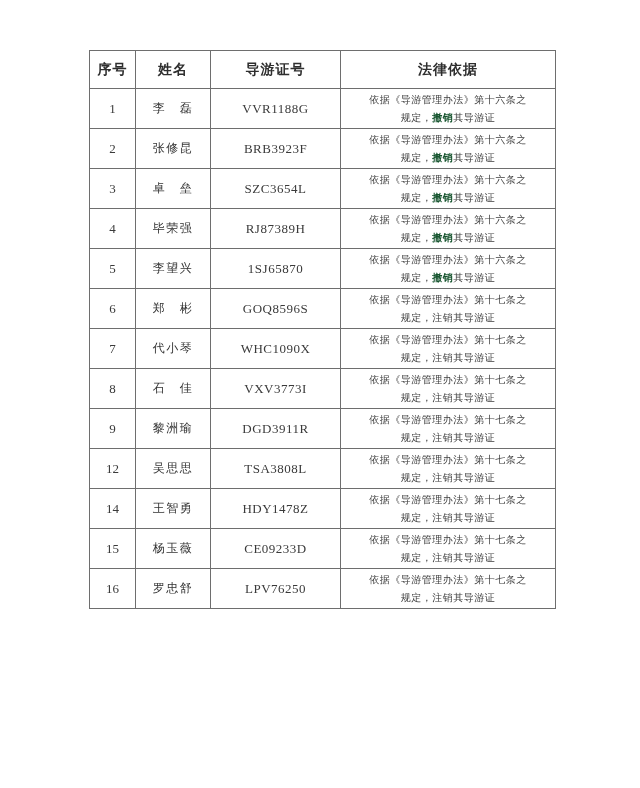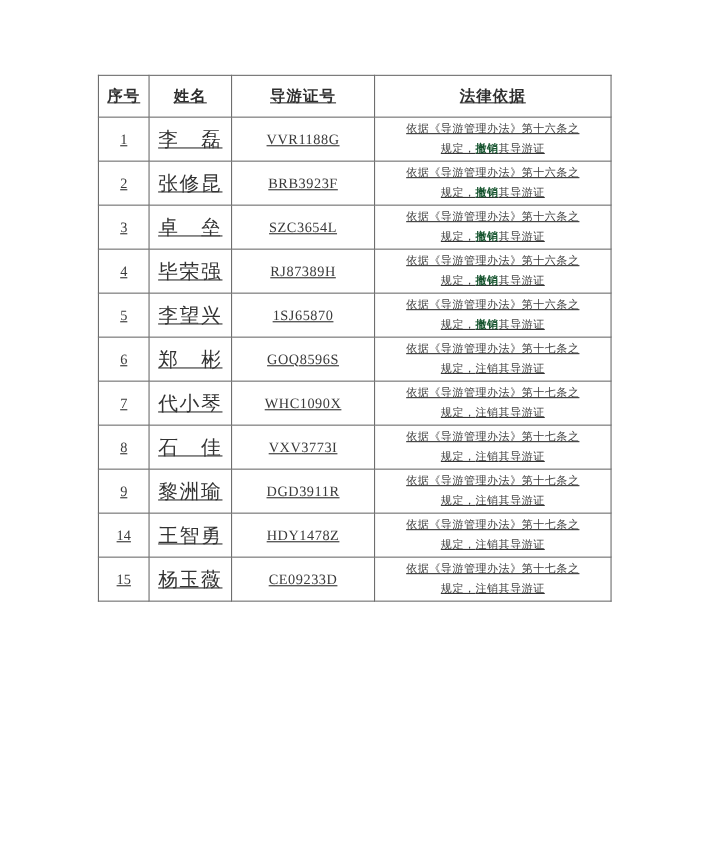--- a/index.html
+++ b/index.html
@@ -8,25 +8,24 @@
     width: 640px;
     height: 788px;
     background: #ffffff;
     font-family: "Liberation Serif", "DejaVu Serif", serif;
     color: #333333;
     overflow: hidden;
   }
   table.notice-table {
     position: absolute;
     left: 89px;
-    top: 68px;
+    top: 50px;
     width: 466px;
     border-collapse: collapse;
     table-layout: fixed;
-    text-decoration: underline;
   }
   table.notice-table th,
   table.notice-table td {
     border: 1px solid #6e6e6e;
     padding: 0;
     text-align: center;
     vertical-align: middle;
     box-sizing: border-box;
   }
   th.col-no      { width: 46px; }
@@ -39,21 +38,21 @@
     font-weight: bold;
     color: #2e2e2e;
     letter-spacing: 1px;
   }
   tbody td { height: 40px; }
   td.col-no {
     font-size: 13px;
     color: #3a3a3a;
   }
   td.col-name {
-    font-size: 18px;
+    font-size: 12px;
     letter-spacing: 1.5px;
     color: #333333;
   }
   td.col-license {
     font-size: 13px;
     letter-spacing: 0.5px;
     color: #3a3a3a;
   }
   td.law-cell {
     font-size: 10px;
@@ -159,32 +158,50 @@
         <tr>
           <td class="col-no">9</td>
           <td class="col-name">黎洲瑜</td>
           <td class="col-license">DGD3911R</td>
           <td class="col-law law-cell">
             <div class="law-line">依据《导游管理办法》第十七条之</div>
             <div class="law-line"><span>规定，</span><span>注销</span><span>其导游证</span></div>
           </td>
         </tr>
         <tr>
+          <td class="col-no">12</td>
+          <td class="col-name">吴思思</td>
+          <td class="col-license">TSA3808L</td>
+          <td class="col-law law-cell">
+            <div class="law-line">依据《导游管理办法》第十七条之</div>
+            <div class="law-line"><span>规定，</span><span>注销</span><span>其导游证</span></div>
+          </td>
+        </tr>
+        <tr>
           <td class="col-no">14</td>
           <td class="col-name">王智勇</td>
           <td class="col-license">HDY1478Z</td>
           <td class="col-law law-cell">
             <div class="law-line">依据《导游管理办法》第十七条之</div>
             <div class="law-line"><span>规定，</span><span>注销</span><span>其导游证</span></div>
           </td>
         </tr>
         <tr>
           <td class="col-no">15</td>
           <td class="col-name">杨玉薇</td>
           <td class="col-license">CE09233D</td>
+          <td class="col-law law-cell">
+            <div class="law-line">依据《导游管理办法》第十七条之</div>
+            <div class="law-line"><span>规定，</span><span>注销</span><span>其导游证</span></div>
+          </td>
+        </tr>
+        <tr>
+          <td class="col-no">16</td>
+          <td class="col-name">罗忠舒</td>
+          <td class="col-license">LPV76250</td>
           <td class="col-law law-cell">
             <div class="law-line">依据《导游管理办法》第十七条之</div>
             <div class="law-line"><span>规定，</span><span>注销</span><span>其导游证</span></div>
           </td>
         </tr>
       </tbody>
   </table>
 </div>
 
 </body></html>

